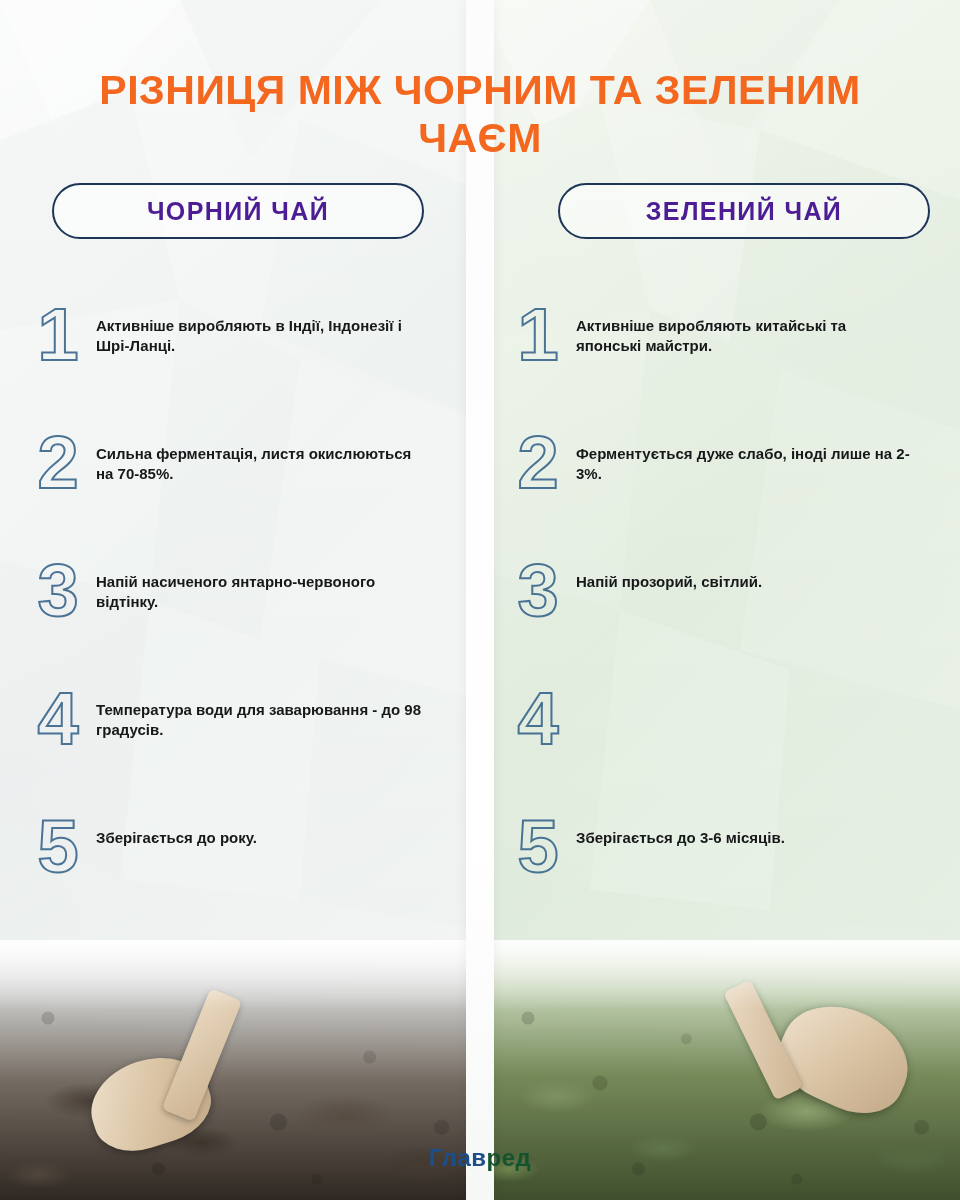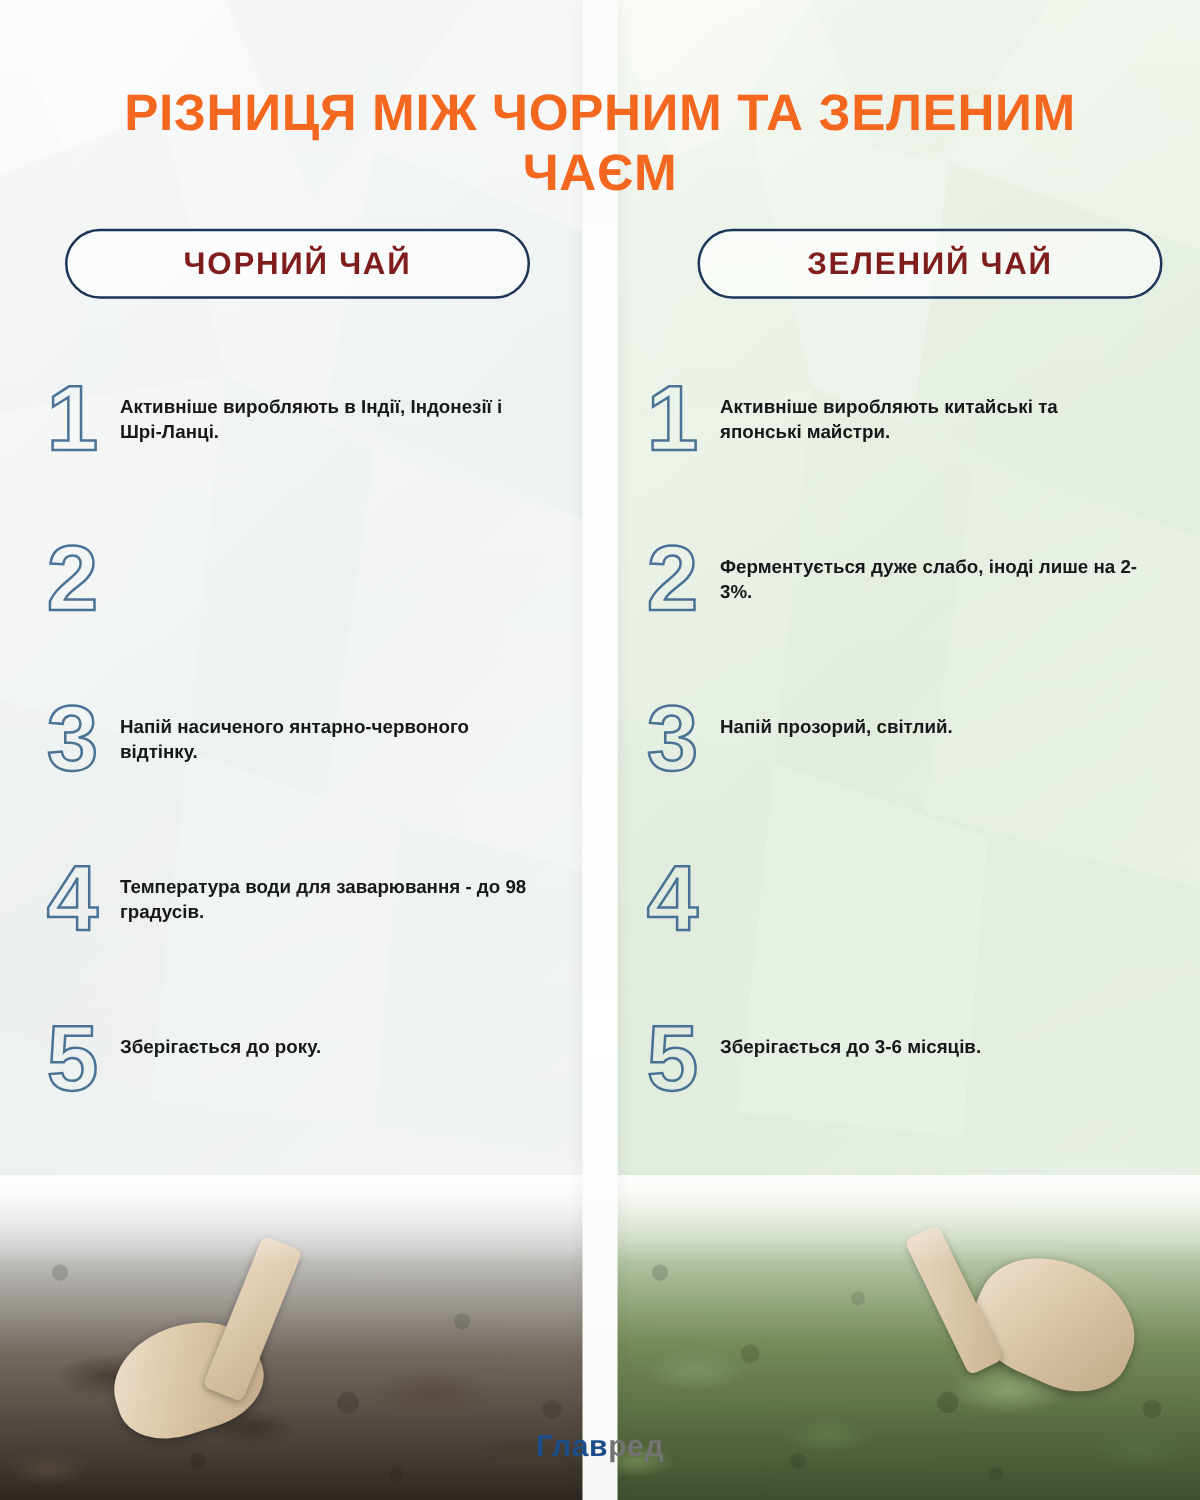--- a/index.html
+++ b/index.html
@@ -156,21 +156,21 @@
     z-index: 5;
     box-sizing: border-box;
     border: 2px solid #1d3557;
     border-radius: 30px;
     background: rgba(255,255,255,0.55);
     height: 56px;
     line-height: 52px;
     text-align: center;
     font-size: 25px;
     font-weight: bold;
-    color: #7f1d1d;
+    color: #4c1d95;
     letter-spacing: 1.4px;
     text-transform: uppercase;
   }
   .col-title.left {
     left: 52px;
     top: 183px;
     width: 372px;
   }
   .col-title.right {
     left: 558px;
@@ -221,21 +221,21 @@
     z-index: 6;
     left: 0;
     width: 960px;
     bottom: 28px;
     text-align: center;
     font-size: 24px;
     font-weight: bold;
     letter-spacing: 0.5px;
   }
   .logo .part-a { color: #1d4e89; text-align: center; }
-  .logo .part-b { color: #737373; }
+  .logo .part-b { color: #14532d; }
 </style>
 </head>
 <body>
 
 <div class="infographic">
 
   <div class="bg-left">
     <svg class="facets" viewBox="0 0 480 1200" preserveAspectRatio="none">
       <polygon points="0,0 180,0 60,140" fill="#ffffff" opacity="0.5"></polygon>
       <polygon points="180,0 380,0 250,160" fill="#e9eeec" opacity="0.6"></polygon>
@@ -294,20 +294,21 @@
   <div class="col-title left">ЧОРНИЙ ЧАЙ</div>
   <div class="col-title right">ЗЕЛЕНИЙ ЧАЙ</div>
 
   <div class="col left">
     <div class="item">
       <div class="num">1</div>
       <div class="txt">Активніше виробляють в Індії, Індонезії і Шрі-Ланці.</div>
     </div>
     <div class="item">
       <div class="num">2</div>
+      <div class="txt">Сильна ферментація, листя окислюються на 70-85%.</div>
     </div>
     <div class="item">
       <div class="num">3</div>
       <div class="txt">Напій насиченого янтарно-червоного відтінку.</div>
     </div>
     <div class="item">
       <div class="num">4</div>
       <div class="txt">Температура води для заварювання - до 98 градусів.</div>
     </div>
     <div class="item">

